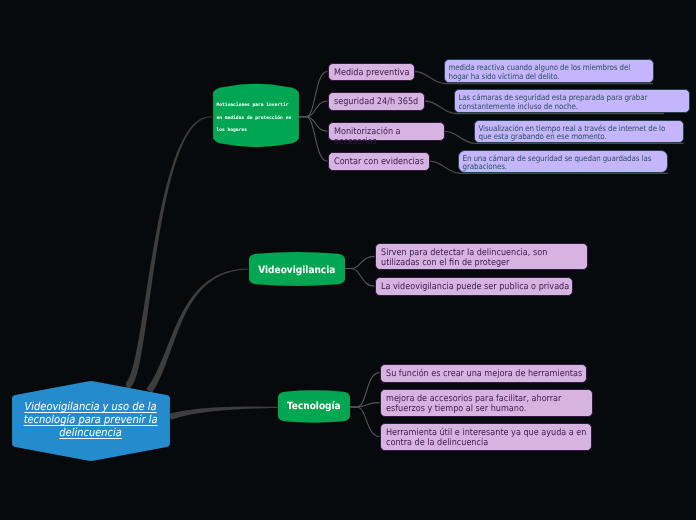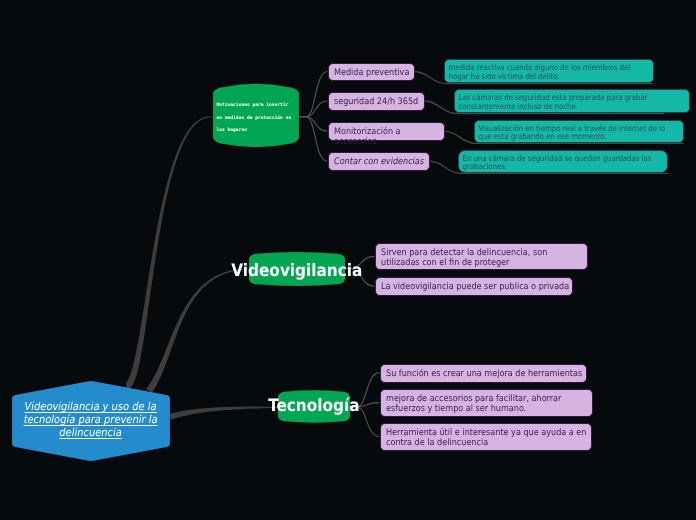--- a/index.html
+++ b/index.html
@@ -12,37 +12,37 @@
 
   .box{position:absolute;box-sizing:border-box;border-radius:5px;}
 
   .pill{
     background:#d6b4e2;color:#3c1b4e;border:1px solid #361740;
     font-size:9px;line-height:9.8px;
     display:flex;flex-direction:column;justify-content:flex-start;
     padding-left:5px;padding-top:5.4px;
   }
   .leafbox{
-    background:#14b8a6;color:#2f535e;border:1px solid #24424e;
+    background:#c4b5fd;color:#2f535e;border:1px solid #24424e;
     font-size:7.9px;letter-spacing:-0.1px;line-height:8.4px;
     display:flex;flex-direction:column;justify-content:center;
     padding-left:3.5px;padding-top:3.9px;
   }
   .greenwrap{position:absolute;}
   .greenwrap > svg{position:absolute;left:0;top:0;}
   .greenlabel{position:absolute;left:0;top:0;width:100%;height:100%;
      display:flex;flex-direction:column;align-items:center;justify-content:center;
      color:#ffffff;text-align:center;}
   .rootwrap{position:absolute;}
   .rootwrap > svg{position:absolute;left:0;top:0;}
   .rootlabel{position:absolute;left:0;top:0;width:100%;height:100%;
      display:flex;flex-direction:column;align-items:center;justify-content:center;
      color:#ffffff;font-style:italic;font-size:11px;line-height:12.9px;text-align:center;}
   .rootlabel span{text-decoration:underline;text-underline-offset:2px;}
-  .big{font-size:17px;font-weight:bold;}
+  .big{font-size:10px;font-weight:bold;}
   .small{font-family:"DejaVu Sans Mono",monospace;font-size:4.6px;line-height:12.5px;
          font-weight:bold;text-align:left;align-items:flex-start;padding-left:3.5px;
          padding-top:3.5px;}
 </style>
 </head>
 <body>
 
 <div id="map">
 
 <svg class="links" viewBox="0 0 696 520">
@@ -112,21 +112,21 @@
 </div>
 
 <div class="box pill" style="left:328px;top:122px;width:117px;height:19px;">
   <span>Monitorización a accesorios</span>
 </div>
 <div class="box leafbox" style="left:473.5px;top:119.5px;width:210px;height:23px;">
   <span>Visualización en tiempo real a través de internet de lo</span>
   <span>que esta grabando en ese momento.</span>
 </div>
 
-<div class="box pill" style="left:328px;top:152px;width:102px;height:18.5px;font-style:italic;">
+<div class="box pill" style="left:328px;top:152px;width:102px;height:18.5px;">
   <span>Contar con evidencias</span>
 </div>
 <div class="box leafbox" style="left:458px;top:149.5px;width:210px;height:23px;border-radius:7px;">
   <span>En una cámara de seguridad se quedan guardadas las</span>
   <span>grabaciones.</span>
 </div>
 
 <div class="greenwrap" style="left:248.6px;top:251.5px;width:95.6px;height:33.8px;">
   <svg width="96" height="34" viewBox="0 0 95.6 33.8">
     <path d="M0,6.5 Q1.4,2.3 7,1.6 Q47.8,-1.6 88.6,1.6 Q94.2,2.3 95.6,6.5

